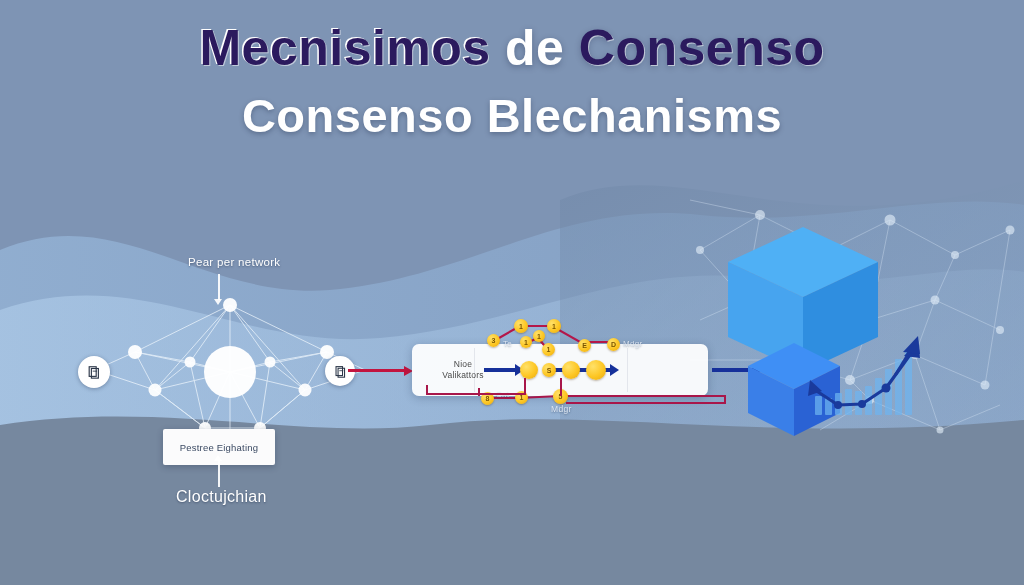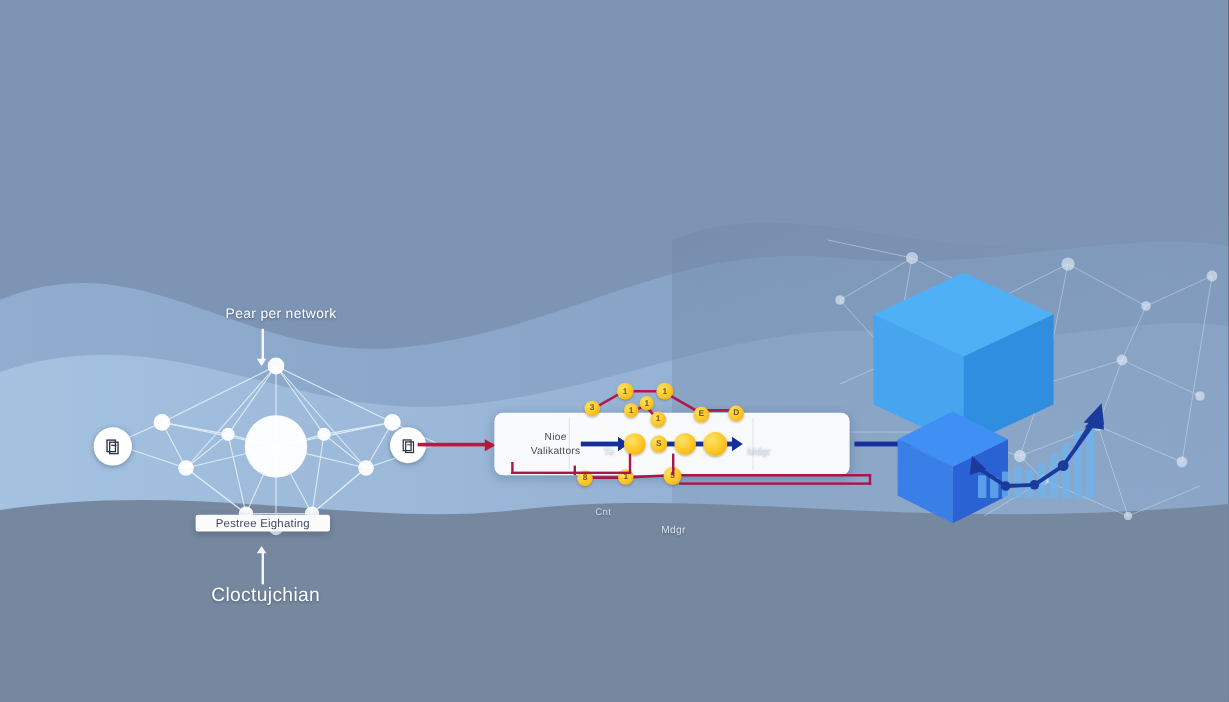--- a/index.html
+++ b/index.html
@@ -32,21 +32,21 @@
   .t-mixed{
     color:#2b1a5e;
     text-shadow:-1.5px -1.5px 0 #ffffff, 1px 1px 0 rgba(255,255,255,.5);
   }
 
   
   .lbl{
     position:absolute;color:#ffffff;font-size:11px;letter-spacing:.3px;
     text-shadow:0 1px 2px rgba(30,45,75,.5);white-space:nowrap;text-align:right;
   }
-  .lbl-faint{opacity:.88;margin-top:32px;}
+  .lbl-faint{opacity:.88;}
 
   
   .infobox{
     position:absolute;background:#fbfbfc;border-radius:2px;
     box-shadow:0 2px 6px rgba(25,40,70,.3);
     display:flex;align-items:center;justify-content:center;
     color:#3b4a63;font-size:9.5px;letter-spacing:.2px;white-space:nowrap;
   }
 
   
@@ -159,20 +159,28 @@
       <circle cx="780" cy="360" r="4.5"></circle>
         <circle cx="850" cy="380" r="5"></circle>
       <circle cx="915" cy="355" r="4"></circle>
         <circle cx="985" cy="385" r="4.5"></circle>
       <circle cx="700" cy="250" r="4"></circle>
         <circle cx="870" cy="400" r="4"></circle>
       <circle cx="940" cy="430" r="3.5"></circle>
     </g>
   </svg>
 
+  <div class="title-wrap">
+    <div class="title-line1">
+      <span class="t-mixed">Mecnisimos</span>
+      <span class="t-light">de</span>
+      <span class="t-dark">Consenso</span>
+    </div>
+    <div class="title-line2">Consenso Blechanisms</div>
+  </div>
 
   <svg style="position:absolute;left:95px;top:290px;width:270px;height:160px;" viewBox="0 0 270 160">
     <g stroke="#eaf3fb" stroke-width="0.9" opacity="0.85" fill="none">
       <path d="M135,15 L40,62 M135,15 L95,72 M135,15 L175,72 M135,15 L232,62
                M135,15 L60,100 M135,15 L210,100 M135,15 L135,82"></path>
       <path d="M40,62 L95,72 L135,82 L175,72 L232,62"></path>
       <path d="M40,62 L60,100 L110,138 L165,138 L210,100 L232,62"></path>
       <path d="M60,100 L135,82 L210,100 M95,72 L60,100 M175,72 L210,100"></path>
       <path d="M110,138 L135,82 M165,138 L135,82 M110,138 L60,100 M165,138 L210,100"></path>
       <path d="M135,82 L135,150 M40,62 L135,82 M232,62 L135,82"></path>
@@ -275,21 +283,21 @@
 
   <div class="red-seg" style="left:478px;top:388px;width:2px;height:8px;background:#a8164a;"></div>
   <div class="red-seg" style="left:426px;top:385px;width:2px;height:10px;background:#a8164a;"></div>
   <div class="red-seg" style="left:426px;top:393px;width:100px;height:2px;background:#a8164a;"></div>
   <div class="red-seg" style="left:524px;top:378px;width:2px;height:17px;background:#a8164a;"></div>
   <div class="red-seg" style="left:560px;top:378px;width:2px;height:14px;background:#a8164a;"></div>
   <div class="red-seg" style="left:560px;top:390px;width:2px;height:6px;background:#a8164a;"></div>
   <div class="red-seg" style="left:724px;top:396px;width:2px;height:8px;background:#a8164a;"></div>
   <div class="red-seg" style="left:566px;top:402px;width:160px;height:2px;background:#a8164a;"></div>
 
-  <div class="infobox" style="left:163px;top:429px;width:112px;height:14px;">Pestree Eighating</div>
+  <div class="infobox" style="left:163px;top:429px;width:112px;height:36px;">Pestree Eighating</div>
   <div class="white-arrow" style="left:218px;top:459px;height:28px;"></div>
   <div class="white-arrow-head" style="left:214px;top:455px;border-bottom:6px solid #ffffff;"></div>
   <div class="lbl" style="left:176px;top:488px;font-size:16px;">Cloctujchian</div>
 
   <svg class="cube" style="left:718px;top:222px;width:170px;height:170px;" viewBox="0 0 170 170">
     <polygon points="10,40 85,5 160,40 85,75" fill="#4fb0f5"></polygon>
     <polygon points="10,40 85,75 85,150 10,115" fill="#47a4ef"></polygon>
     <polygon points="160,40 85,75 85,150 160,115" fill="#2f8ee0"></polygon>
   </svg>
 

